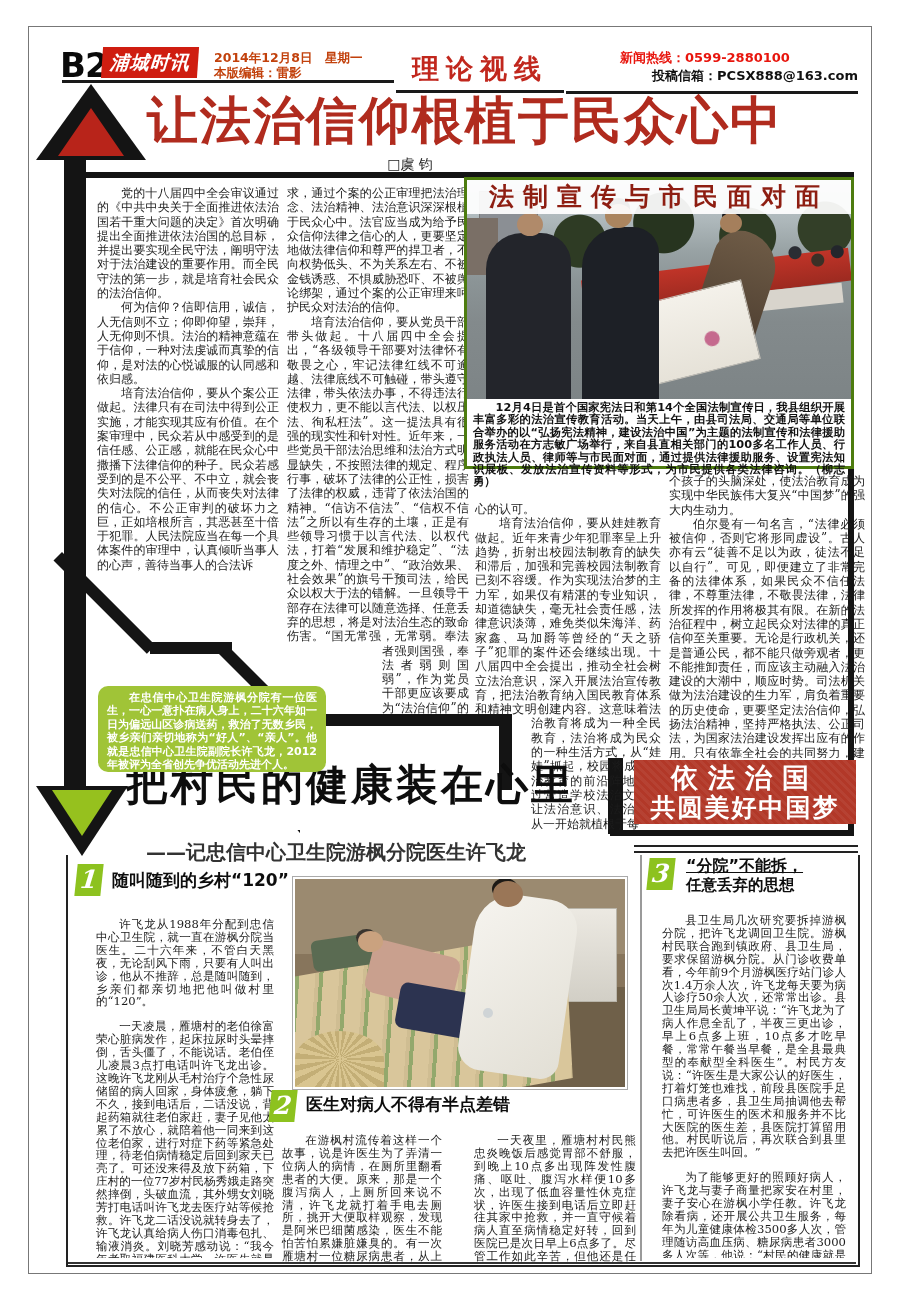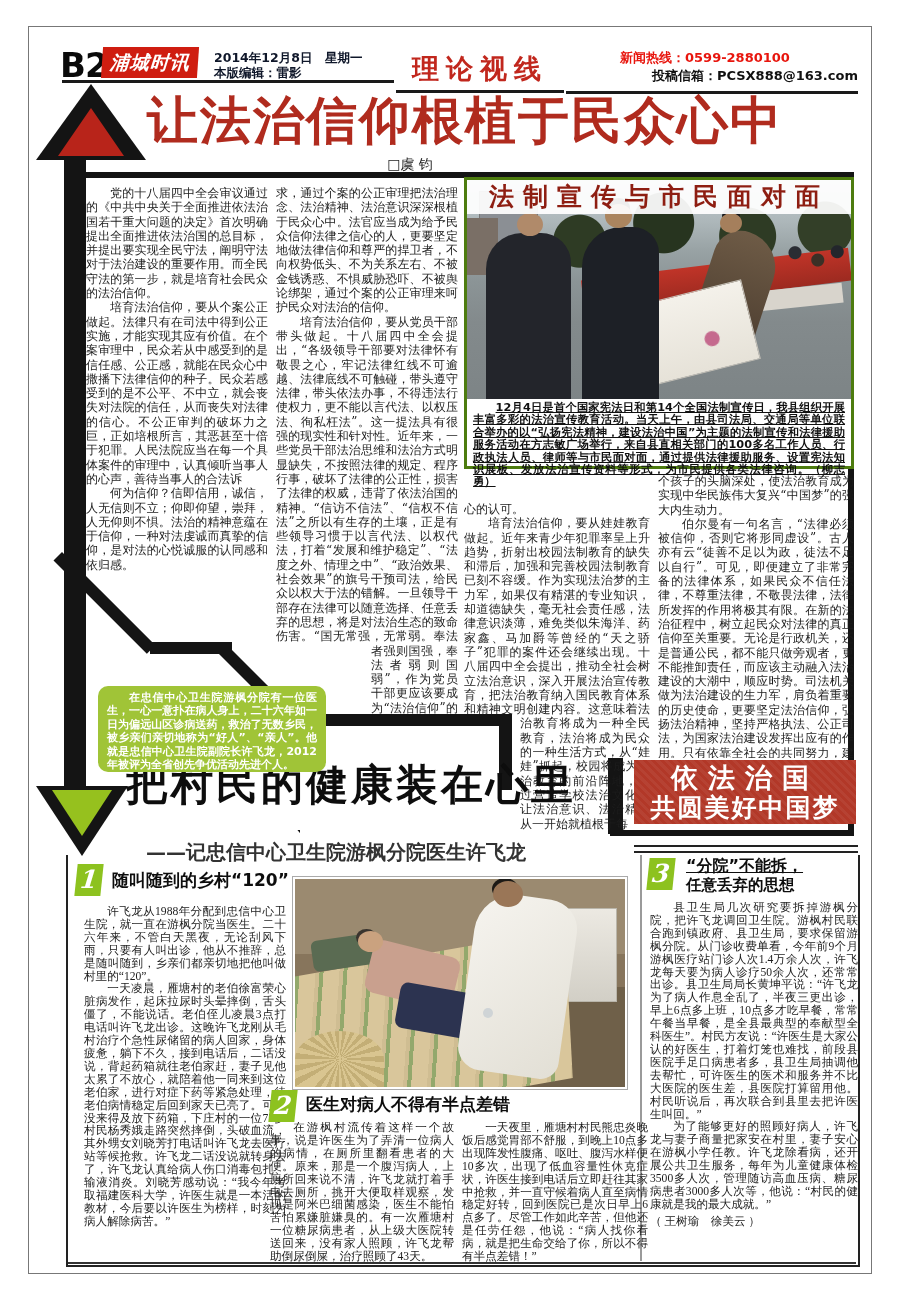--- a/index.html
+++ b/index.html
@@ -5,21 +5,21 @@
   html,body{margin:0;padding:0;background:#e9e9e9;}
   .page{position:relative;width:900px;height:1300px;background:#ffffff;margin:0 auto;
         font-family:"DejaVu Serif",serif;color:#1c1c1c;overflow:hidden;}
   .abs{position:absolute;}
   .page-frame{left:28px;top:26px;width:842px;height:1246px;border:1px solid #777;}
 
   
   .b2{left:60px;top:48px;font:bold 34px/34px "DejaVu Sans",sans-serif;color:#0a0a0a;letter-spacing:-1px;text-align:center;}
   .masthead-box{left:102px;top:47px;width:96px;height:31px;background:#cf1d10;color:#fff;
       font:bold italic 19px/31px "DejaVu Serif",serif;text-align:center;letter-spacing:1px;transform:skewX(-4deg);}
-  .date-block{left:214px;top:50px;font:bold 12.5px/15px "DejaVu Sans",sans-serif;color:#0f172a;}
+  .date-block{left:214px;top:50px;font:bold 12.5px/15px "DejaVu Sans",sans-serif;color:#c2410c;}
   .section-title{left:396px;top:52px;width:168px;text-align:center;background:#fff;z-index:5;
       font:bold 27px/34px "DejaVu Sans",sans-serif;color:#c1271d;letter-spacing:7px;
       border-bottom:3px solid #1a1a1a;padding-bottom:4px;}
   .rule-left{left:62px;top:80px;width:332px;height:2.5px;background:#1a1a1a;}
   .rule-right{left:566px;top:91px;width:292px;height:2.5px;background:#1a1a1a;}
   .hotline{left:620px;top:50px;width:238px;text-align:left;font:bold 13px/16px "DejaVu Sans",sans-serif;color:#e8150d;}
   .email{left:620px;top:68px;width:238px;text-align:right;font:bold 13px/16px "DejaVu Sans",sans-serif;color:#111;}
 
   .headline1{left:70px;top:92px;width:790px;text-align:center;white-space:nowrap;
       font:900 51px/58px "DejaVu Sans",sans-serif;color:#b02b1e;letter-spacing:2px;}
@@ -44,21 +44,21 @@
   .tri-up-outer{left:36px;top:84px;width:0;height:0;border-left:55px solid transparent;
       border-right:55px solid transparent;border-bottom:76px solid #141414;z-index:4;}
   .tri-up-inner{left:58px;top:108px;width:0;height:0;border-left:33px solid transparent;
       border-right:33px solid transparent;border-bottom:48px solid #b8241a;z-index:5;}
   .tri-dn-outer{left:36px;top:786px;width:0;height:0;border-left:46px solid transparent;
       border-right:46px solid transparent;border-top:70px solid #141414;z-index:4;}
   .tri-dn-inner{left:52px;top:790px;width:0;height:0;border-left:30px solid transparent;
       border-right:30px solid transparent;border-top:46px solid #96c11e;z-index:5;}
 
   
-  .a1col{font:12px/14.3px "DejaVu Serif",serif;text-align:justify;overflow:hidden;z-index:4;}
+  .a1col{font:12px/14.3px "DejaVu Serif",serif;text-align:justify;overflow:hidden;z-index:4;padding-left:11px;}
   .a1col p{margin:0;text-indent:2em;}
   .a1col p.noind{text-indent:0;}
   .col1{left:86px;top:186px;width:182px;height:398px;}
   .col2{left:276px;top:186px;width:182px;height:528px;}
   .col3{left:464px;top:502px;width:186px;height:330px;}
   .col4{left:658px;top:474px;width:196px;height:284px;}
   .notch2{float:left;width:95px;height:528px;shape-outside:polygon(0 88%,100% 88%,100% 100%,0 100%);}
   .notch3{float:left;width:56px;height:330px;shape-outside:polygon(0 66%,100% 66%,100% 100%,0 100%);}
 
   
@@ -85,21 +85,21 @@
   .p1-head3{left:66%;top:15%;width:22px;height:20px;background:#a57f5c;border-radius:50%;box-shadow:0 -7px 0 -2px #15161a;}
   .p1-crowd{left:82%;top:26%;width:17%;height:22%;
       background:radial-gradient(circle at 20% 30%,#2a2d33 0 6px,transparent 7px),
                  radial-gradient(circle at 55% 45%,#3a3026 0 6px,transparent 7px),
                  radial-gradient(circle at 85% 28%,#23262c 0 6px,transparent 7px);}
   .p1-poster{left:38%;top:52%;width:36%;height:36%;background:
       radial-gradient(circle at 18% 30%,#7fb3d0 0 7px,transparent 8px),
       radial-gradient(circle at 70% 62%,#c56a8e 0 7px,transparent 8px),
       linear-gradient(#f4f1ea,#e6e2d8);transform:rotate(-14deg);border:1px solid #c7c3ba;}
   .photo1-caption{position:absolute;left:0;right:0;bottom:0;height:64px;background:#fff;padding:3px 6px 0 6px;
-      font:bold 11.3px/12.4px "DejaVu Sans",sans-serif;color:#111;text-align:justify;text-decoration:underline;}
+      font:bold 11.3px/12.4px "DejaVu Sans",sans-serif;color:#111;text-align:justify;}
   .photo1-caption p{margin:0;text-indent:2em;}
 
   
   .intro-box{left:98px;top:686px;width:228px;height:86px;background:#a0c437;border-radius:10px;z-index:6;
       color:#fff;font:bold 11px/13.4px "DejaVu Sans",sans-serif;text-align:justify;padding:5px 9px;box-sizing:border-box;}
   .intro-box p{margin:0;text-indent:2em;}
   .slogan-box{left:634px;top:760px;width:222px;height:64px;background:
       repeating-linear-gradient(45deg,rgba(255,255,255,.05) 0 3px,transparent 3px 6px),#b23828;
       z-index:6;color:#fff;text-align:center;}
   .slogan1{font:bold 27px/32px "DejaVu Sans",sans-serif;letter-spacing:10px;padding-top:2px;}
@@ -114,21 +114,21 @@
       font:bold italic 25px/32px "DejaVu Serif",serif;transform:skewX(-6deg);}
   .badge1{left:76px;top:864px;}
   .badge2{left:270px;top:1090px;}
   .badge3{left:648px;top:858px;}
   .sec-title{font:bold 17px/20px "DejaVu Sans",sans-serif;color:#0d0d0d;z-index:5;white-space:nowrap;}
   .sec1-title{left:112px;top:870px;}
   .sec2-title{left:306px;top:1094px;}
   .sec3-title1{left:686px;top:856px;font-size:16px;text-decoration:underline;}
   .sec3-title2{left:686px;top:875px;font-size:15.5px;}
   .a2col{font:11.6px/12.9px "DejaVu Serif",serif;text-align:justify;overflow:hidden;z-index:4;}
-  .a2col p{margin:0;text-indent:2em;font-family:Liberation Serif, serif;}
+  .a2col p{margin:12px;text-indent:2em;}
   .s1col{left:84px;top:906px;width:202px;height:352px;}
   .s2colA{left:270px;top:1122px;width:184px;height:140px;}
   .s2colB{left:462px;top:1122px;width:186px;height:140px;}
   .s3col{left:650px;top:902px;width:208px;height:356px;}
   .byline{text-align:left;padding-right:14px;text-indent:0 !important;margin-top:4px !important;}
   .col-sep{left:640px;top:855px;width:1.5px;height:406px;background:#9a9a9a;z-index:2;}
 
   
   .photo2-box{left:292px;top:876px;width:330px;height:208px;border:1px solid #aaa;background:#fff;padding:2px;z-index:4;}
   .photo2-img{position:relative;width:100%;height:100%;overflow:hidden;
@@ -184,22 +184,22 @@
   <div class="abs thin-dbl-a"></div>
   <div class="abs thin-dbl-b"></div>
   <div class="abs stem"></div>
   <div class="abs tri-up-outer"></div>
   <div class="abs tri-up-inner"></div>
   <div class="abs tri-dn-outer"></div>
   <div class="abs tri-dn-inner"></div>
 
   <div class="abs a1col col1">
     <p>党的十八届四中全会审议通过的《中共中央关于全面推进依法治国若干重大问题的决定》首次明确提出全面推进依法治国的总目标，并提出要实现全民守法，阐明守法对于法治建设的重要作用。而全民守法的第一步，就是培育社会民众的法治信仰。</p>
+    <p>何为信仰？信即信用，诚信，人无信则不立；仰即仰望，崇拜，人无仰则不惧。法治的精神意蕴在于信仰，一种对法虔诚而真挚的信仰，是对法的心悦诚服的认同感和依归感。</p>
     <p>培育法治信仰，要从个案公正做起。法律只有在司法中得到公正实施，才能实现其应有价值。在个案审理中，民众若从中感受到的是信任感、公正感，就能在民众心中撒播下法律信仰的种子。民众若感受到的是不公平、不中立，就会丧失对法院的信任，从而丧失对法律的信心。不公正审判的破坏力之巨，正如培根所言，其恶甚至十倍于犯罪。人民法院应当在每一个具体案件的审理中，认真倾听当事人的心声，善待当事人的合法诉</p>
-    <p>何为信仰？信即信用，诚信，人无信则不立；仰即仰望，崇拜，人无仰则不惧。法治的精神意蕴在于信仰，一种对法虔诚而真挚的信仰，是对法的心悦诚服的认同感和依归感。</p>
   </div>
   <div class="abs a1col col2">
     <span class="notch2"></span>
     <p class="noind">求，通过个案的公正审理把法治理念、法治精神、法治意识深深根植于民众心中。法官应当成为给予民众信仰法律之信心的人，更要坚定地做法律信仰和尊严的捍卫者，不向权势低头、不为关系左右、不被金钱诱惑、不惧威胁恐吓、不被舆论绑架，通过个案的公正审理来呵护民众对法治的信仰。</p>
     <p>培育法治信仰，要从党员干部带头做起。十八届四中全会提出，“各级领导干部要对法律怀有敬畏之心，牢记法律红线不可逾越、法律底线不可触碰，带头遵守法律，带头依法办事，不得违法行使权力，更不能以言代法、以权压法、徇私枉法”。这一提法具有很强的现实性和针对性。近年来，一些党员干部法治思维和法治方式明显缺失，不按照法律的规定、程序行事，破坏了法律的公正性，损害了法律的权威，违背了依法治国的精神。“信访不信法”、“信权不信法”之所以有生存的土壤，正是有些领导习惯于以言代法、以权代法，打着“发展和维护稳定”、“法度之外、情理之中”、“政治效果、社会效果”的旗号干预司法，给民众以权大于法的错解。一旦领导干部存在法律可以随意选择、任意丢弃的思想，将是对法治生态的致命伤害。“国无常强，无常弱。奉法者强则国强，奉法者弱则国弱”，作为党员干部更应该要成为“法治信仰”的引领者、带头人，坚守法治信仰，不断提高运用法治思维和法治方式化解矛盾的能力，自觉维护国家法治的统一、尊严和权威，法治观念才能赢得群众发自内</p>
   </div>
   <div class="abs a1col col3">
     <span class="notch3"></span>
     <p class="noind">心的认可。</p>
     <p>培育法治信仰，要从娃娃教育做起。近年来青少年犯罪率呈上升趋势，折射出校园法制教育的缺失和滞后，加强和完善校园法制教育已刻不容缓。作为实现法治梦的主力军，如果仅有精湛的专业知识，却道德缺失，毫无社会责任感，法律意识淡薄，难免类似朱海洋、药家鑫、马加爵等曾经的“天之骄子”犯罪的案件还会继续出现。十八届四中全会提出，推动全社会树立法治意识，深入开展法治宣传教育，把法治教育纳入国民教育体系和精神文明创建内容。这意味着法治教育将成为一种全民教育，法治将成为民众的一种生活方式，从“娃娃”抓起，校园将成为法治教育的前沿阵地，通过营造学校法治文化，让法治意识、法治精神从一开始就植根于每</p>

